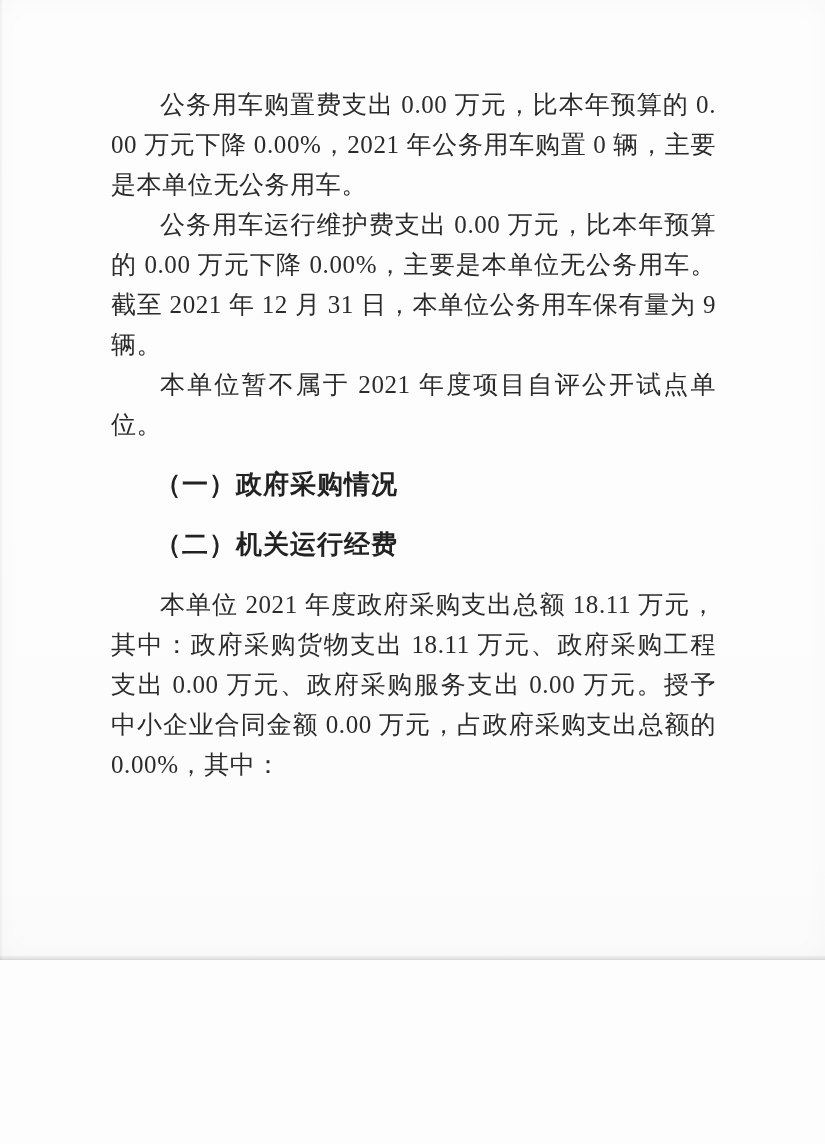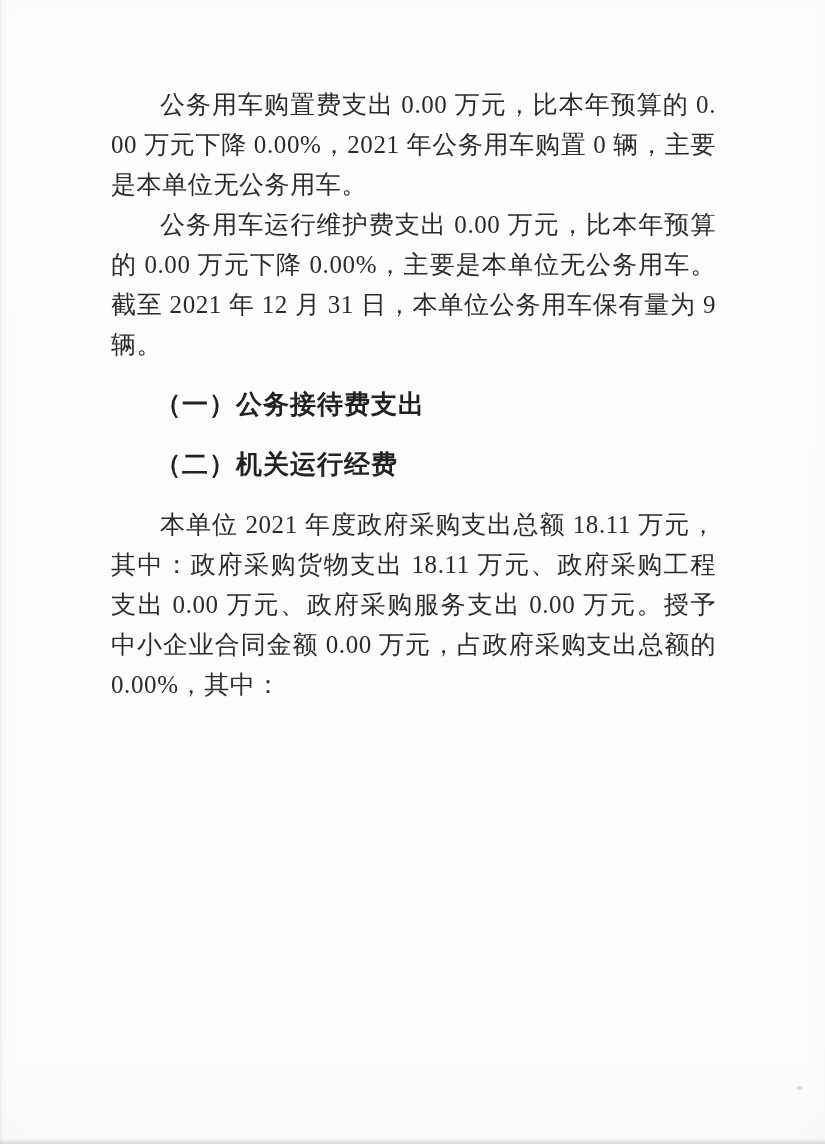--- a/index.html
+++ b/index.html
@@ -3,21 +3,21 @@
 <meta charset="utf-8">
 <style>
   html, body {
     margin: 0;
     padding: 0;
     background: #fdfdfd;
   }
   .page {
     position: relative;
     width: 825px;
-    height: 1144px;
+    height: 960px;
     background: linear-gradient(180deg, #fdfdfd 0%, #fcfcfc 90%, #fafafa 100%);
     overflow: hidden;
     box-shadow: inset 0 0 28px rgba(0,0,0,0.025);
   }
   
   .page::before {
     content: "";
     position: absolute;
     left: 0; top: 0; bottom: 0;
     width: 3px;
@@ -85,23 +85,24 @@
 
 <div class="page">
   <div class="content">
 
     <p class="body-para">公务用车购置费支出 0.00 万元，比本年预算的 0.00 万元下降 0.00%，2021 年公务用车购置 0 辆，主要是本单位无公务用车。</p>
 
     <p class="body-para">公务用车运行维护费支出 0.00 万元，比本年预算的 0.00 万元下降 0.00%，主要是本单位无公务用车。截至 2021 年 12 月 31 日，本单位公务用车保有量为 9 辆。</p>
 
 
 
+    <p class="body-para">本单位暂不属于 2021 年度项目自评公开试点单位。</p>
 
 
-    <h3 class="h2-heading">（一）公务接待费支出</h3>
+    <h3 class="h2-heading">（一）政府采购情况</h3>
 
 
     <h3 class="h2-heading">（二）机关运行经费</h3>
 
     <p class="body-para">本单位 2021 年度政府采购支出总额 18.11 万元，其中：政府采购货物支出 18.11 万元、政府采购工程支出 0.00 万元、政府采购服务支出 0.00 万元。授予中小企业合同金额 0.00 万元，占政府采购支出总额的 0.00%，其中：</p>
 
   </div>
 
   <div class="scan-speck"></div>
 </div>

